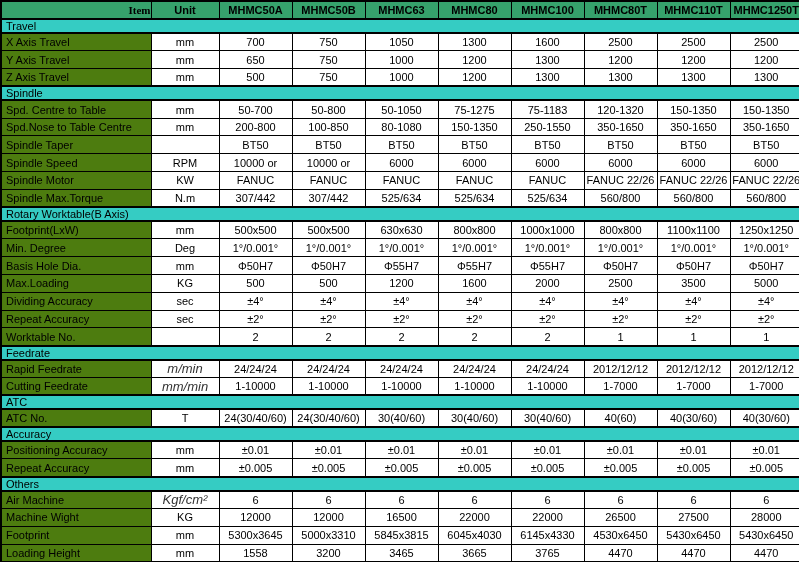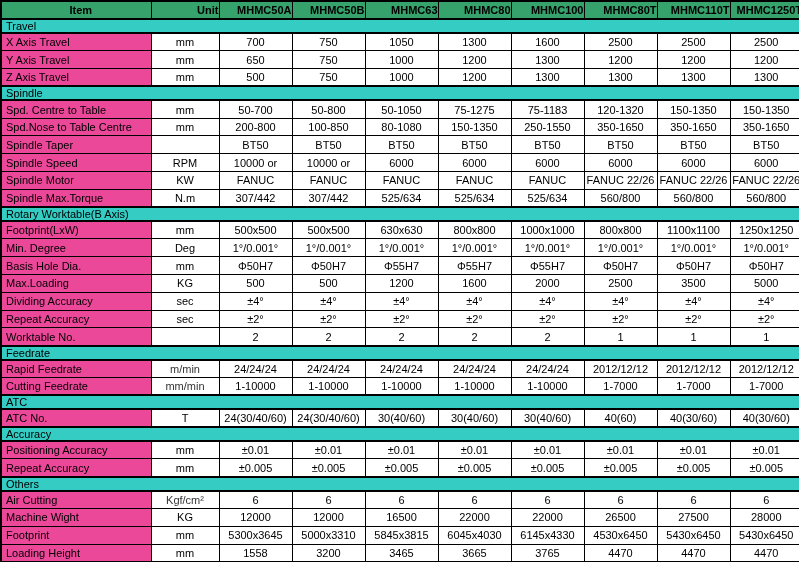--- a/index.html
+++ b/index.html
@@ -22,52 +22,54 @@
     padding: 0;
     overflow: hidden;
     white-space: nowrap;
     vertical-align: middle;
   }
   
   #spec-table thead tr { height: 18px; }
   #spec-table thead th {
     background: var(--header-bg);
     font-weight: bold;
+    text-align: center;
+    font-size: 11px;
+  }
+  #spec-table thead th.item-col {
     text-align: right;
-    font-size: 11px;
-  }
-  #spec-table thead th.item-col {
-    text-align: center;
     padding-left: 9px;
+    font-family: Liberation Serif, serif;
   }
   
   #spec-table tr.section-row { height: 14px; }
   #spec-table tr.section-row td {
     background: var(--section-bg);
     text-align: left;
     padding-left: 4px;
     font-size: 11px;
     border-top-width: 2px;
     border-bottom-width: 2px;
   }
   
   #spec-table tr.data-row { height: 17.8px; }
   #spec-table td.item-cell {
     text-align: left;
     padding-left: 4px;
-    background: #ec4899;
+    background: #4d7c0f;
   }
   #spec-table td.unit-cell,
   #spec-table td.value-cell {
     text-align: center;
     background: #fff;
   }
   #spec-table td.unit-cell.small-unit {
-    font-size: 11px;
+    font-size: 13px;
     color: #333;
+    font-style: italic;
   }
 </style>
 </head>
 <body>
 
 <table id="spec-table">
   <colgroup>
       <col style="width: 150px;">
       <col style="width: 68px;">
       <col style="width: 73px;">
@@ -361,21 +363,21 @@
         <td class="value-cell">±0.005</td>
         <td class="value-cell">±0.005</td>
         <td class="value-cell">±0.005</td>
         <td class="value-cell">±0.005</td>
         <td class="value-cell">±0.005</td>
       </tr>
       <tr class="section-row">
         <td colspan="10">Others</td>
       </tr>
       <tr class="data-row">
-        <td class="item-cell">Air Cutting</td>
+        <td class="item-cell">Air Machine</td>
         <td class="unit-cell small-unit">Kgf/cm²</td>
         <td class="value-cell">6</td>
         <td class="value-cell">6</td>
         <td class="value-cell">6</td>
         <td class="value-cell">6</td>
         <td class="value-cell">6</td>
         <td class="value-cell">6</td>
         <td class="value-cell">6</td>
         <td class="value-cell">6</td>
       </tr>

